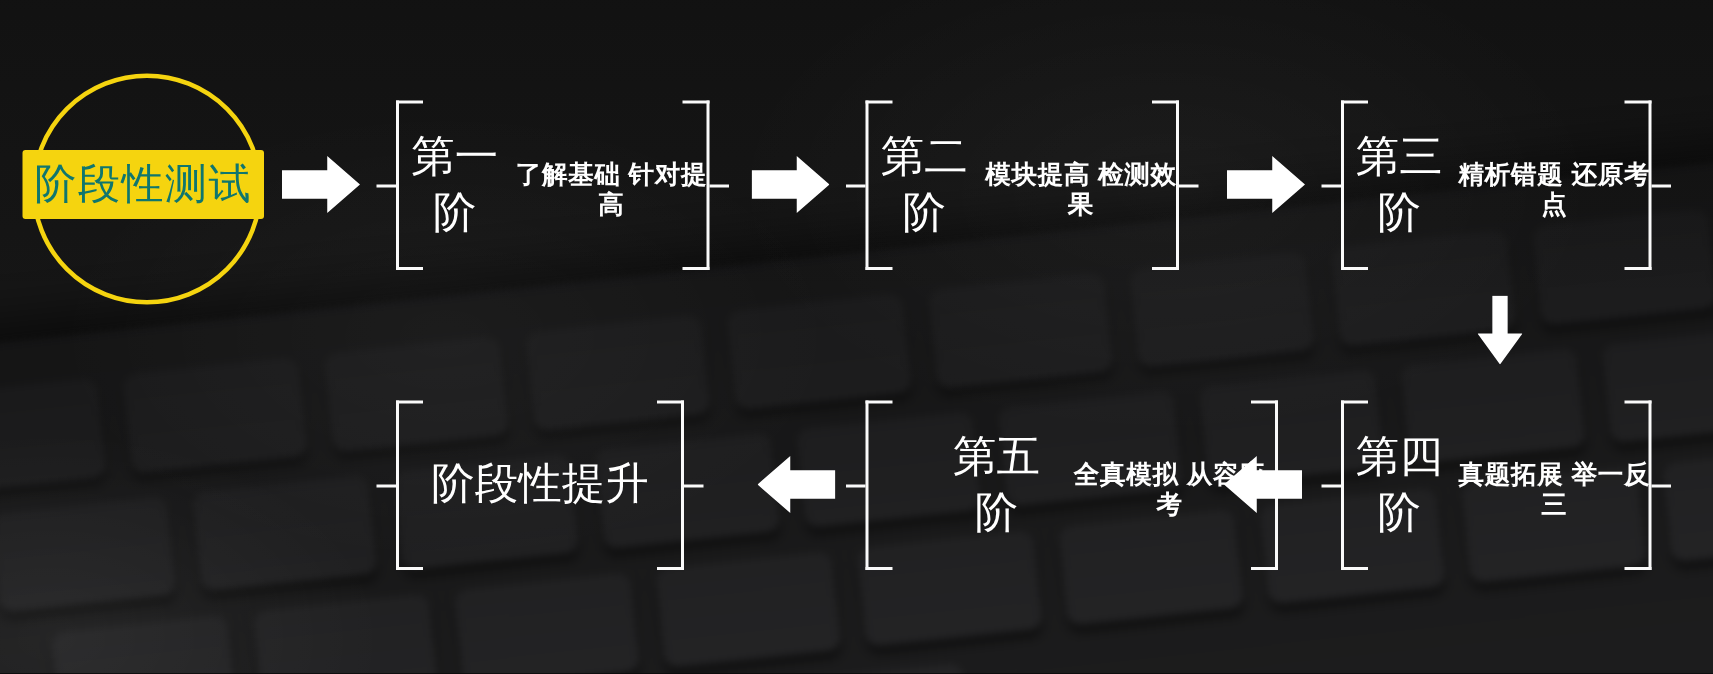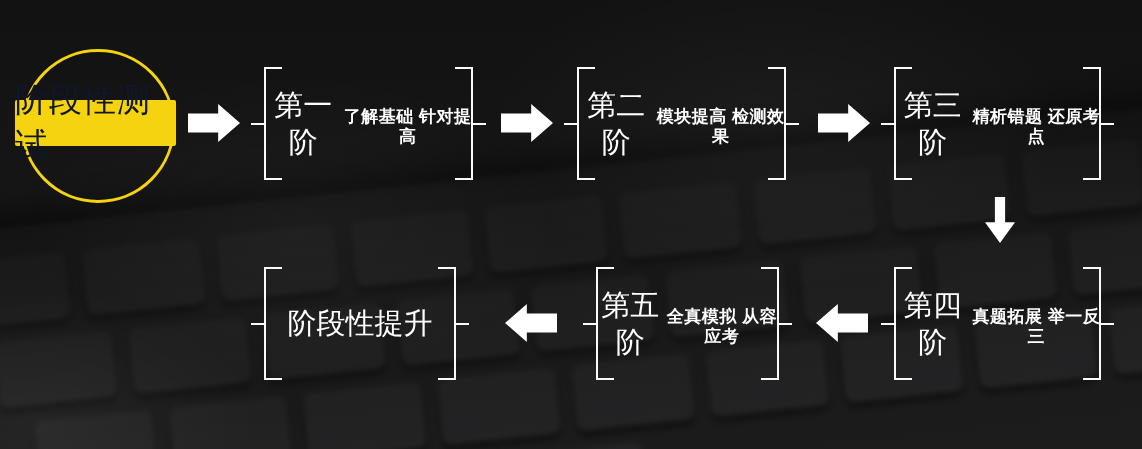--- a/index.html
+++ b/index.html
@@ -41,35 +41,35 @@
   }
   
   .badge-circle{
     position:absolute;left:21px;top:49px;width:148px;height:148px;
     border:3px solid #f5d40f;border-radius:50%;z-index:2;
   }
   .badge-band{
     position:absolute;left:15px;top:100px;width:161px;height:46px;z-index:3;
     background:#f5d40f;border-radius:2px;
     display:flex;align-items:center;justify-content:center;
-    color:#0f172a;font-size:33px;letter-spacing:1px;font-weight:500;
+    color:#0f766e;font-size:28px;letter-spacing:1px;font-weight:500;
   }
   
   .box{
     position:absolute;z-index:2;height:113px;
     display:flex;flex-direction:row;align-items:center;justify-content:center;
     color:#ffffff;text-align:center;
   }
   .box .title{font-size:29px;line-height:1.25;}
   .box .subtitle{font-size:17px;font-weight:700;line-height:1.2;margin-top:7px;letter-spacing:.5px;}
   .pos-r1c1{left:264px;top:67px;width:209px;}
   .pos-r1c2{left:577px;top:67px;width:209px;}
   .pos-r1c3{left:894px;top:67px;width:207px;}
   .pos-r2c3{left:894px;top:267px;width:207px;align-items:center;}
-  .pos-r2c2{left:596px;top:267px;width:183px;}
+  .pos-r2c2{left:577px;top:267px;width:231px;padding-left:44px;}
   .pos-r2c1{left:264px;top:267px;width:192px;}
   .br{position:absolute;top:0;bottom:0;width:16px;}
   .br-l{left:0;border-left:2px solid #fafafa;border-top:2px solid #fafafa;border-bottom:2px solid #fafafa;}
   .br-r{right:0;border-right:2px solid #fafafa;border-top:2px solid #fafafa;border-bottom:2px solid #fafafa;}
   .tick{position:absolute;top:50%;margin-top:-1px;width:13px;height:2px;background:#fafafa;}
   .br-l .tick{left:-15px;}
   .br-r .tick{right:-15px;}
   
   .arrow{position:absolute;background:#ffffff;z-index:2;}
   .a-right{width:52px;height:38px;clip-path:polygon(0 25%,58% 25%,58% 0,100% 50%,58% 100%,58% 75%,0 75%);}

